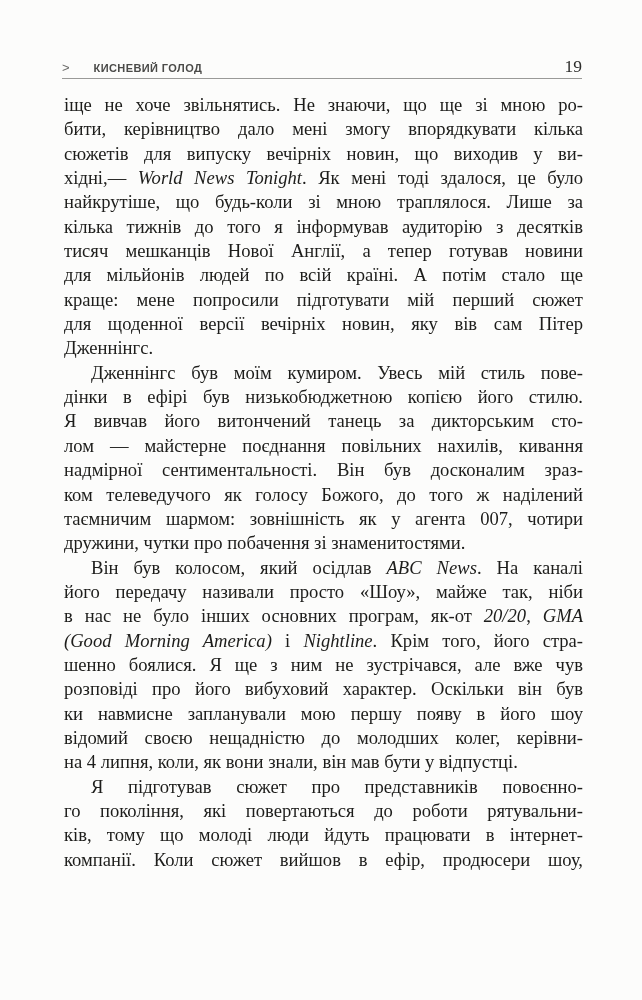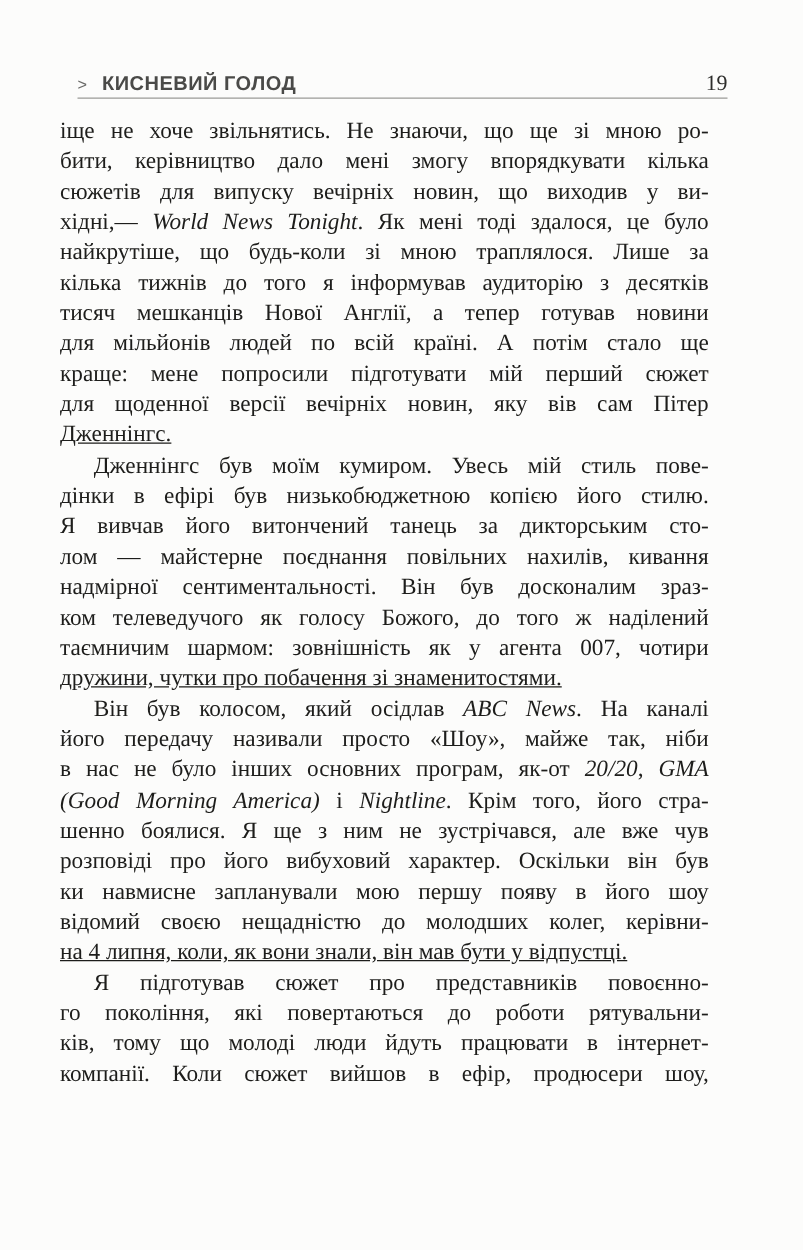--- a/index.html
+++ b/index.html
@@ -28,22 +28,22 @@
     align-items:baseline;
     font-family:"Liberation Sans","DejaVu Sans",sans-serif;
     color:var(--header);
   }
   .marker{
     font-size:13px;
     font-weight:400;
     color:#6a6a68;
   }
   .head-title{
-    margin-left:12px;
-    font-size:16px;
+    margin-left:24px;
+    font-size:11px;
     font-weight:700;
     letter-spacing:0.4px;
     color:var(--header);
   }
   .pagenum{
     margin-left:auto;
     font-family:"Liberation Serif","DejaVu Serif",serif;
     font-size:17.5px;
     font-weight:400;
     color:#2e2e2c;
@@ -51,36 +51,35 @@
   }
   .rule{
     position:absolute;
     left:62px;right:60px;top:78px;
     height:1px;
     background:var(--rule);
   }
   
   .body-text{
     position:absolute;
-    left:48px;top:93px;
+    left:64px;top:93px;
     width:519px;
     font-size:18.6px;
     line-height:24.35px;
     color:var(--text);
   }
   .para{margin:0;padding:0;}
   .line{
     text-align:justify;
     text-align-last:justify;
     -moz-text-align-last:justify;
     white-space:normal;
   }
   .line.last{
     text-align-last:left;
-    text-decoration:underline;
     -moz-text-align-last:left;
   }
   .line.indented{
     text-indent:27px;
   }
   .it{font-style:italic;}
 </style>
 </head>
 <body>
 

